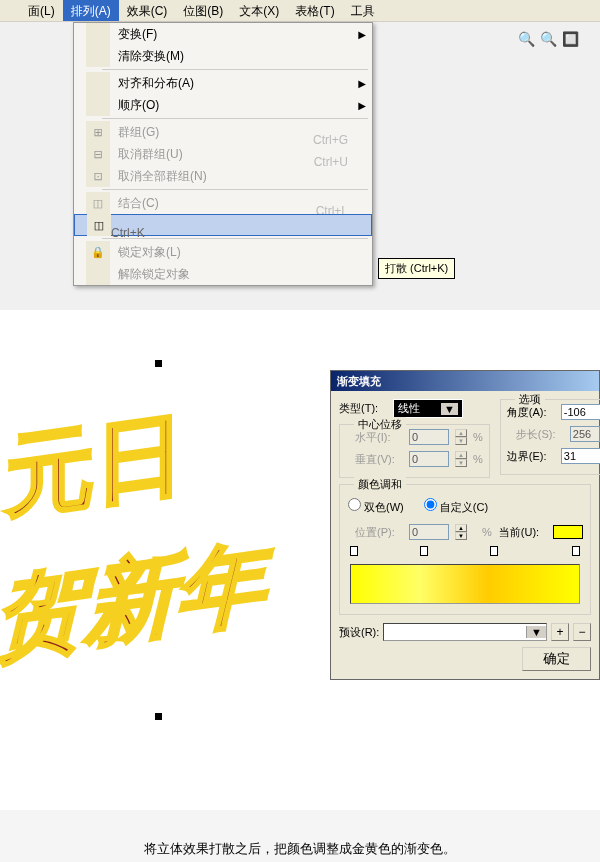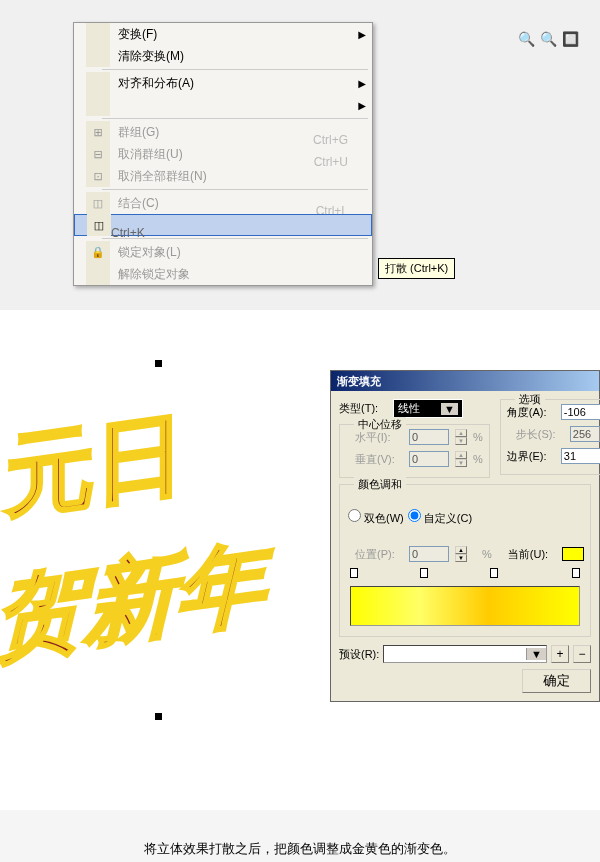--- a/index.html
+++ b/index.html
@@ -52,39 +52,48 @@
     .gradient-slider { position: relative; width: 230px; height: 12px; margin: 0 auto; }
     .slider-marker { position: absolute; width: 8px; height: 10px; background: #fff; border: 1px solid #000; }
     .preset-row { display: flex; align-items: center; gap: 4px; margin-top: 8px; }
     .preset-combo { flex: 1; height: 18px; border: 1px inset #999; background: white; display: flex; align-items: center; justify-content: flex-end; }
     .preset-combo .arrow { background: #d4d0c8; padding: 0 4px; border-left: 1px solid #999; }
     .small-btn { width: 18px; height: 18px; border: 1px outset #d4d0c8; background: #ece9d8; font-size: 12px; display: inline-flex; align-items: center; justify-content: center; }
     .ok-btn { padding: 2px 20px; border: 1px outset #d4d0c8; background: #ece9d8; margin-left: auto; display: block; margin-top: 6px; font-family: Liberation Serif, serif; }
     .spinner { display: inline-flex; flex-direction: column; }
     .spinner span { width: 12px; height: 8px; border: 1px outset #d4d0c8; background: #ece9d8; font-size: 6px; text-align: center; line-height: 6px; }
     .disabled-text { color: #999; margin-left: 9px; }
-    .radio-row { display: flex; gap: 4px; margin: 20px 2px; }
+    .radio-row { display: flex; gap: 20px; margin: 9px 2px; }
     .color-swatch { width: 30px; height: 14px; border: 1px solid #000; display: inline-block; }
     
     
     .caption { text-align: center; padding: 30px 0 40px; font-size: 13px; background: #f5f5f5; }
     
     .sel-handle { position: absolute; width: 7px; height: 7px; background: #000; }
   </style>
 </head>
 <body>
 
 <div class="top-section">
   <div class="toolbar-bg"></div>
   <div class="ruler-area">
     <span style="margin-left:20px">4350</span>
     <span style="margin-left:380px">4700</span>
   </div>
   <div class="canvas-area"></div>
 
+  <div class="menubar">
+    <div class="menubar-item">面(L)</div>
+    <div class="menubar-item active">排列(A)</div>
+    <div class="menubar-item">效果(C)</div>
+    <div class="menubar-item">位图(B)</div>
+    <div class="menubar-item">文本(X)</div>
+    <div class="menubar-item">表格(T)</div>
+    <div class="menubar-item">工具</div>
+  </div>
 
   <div class="toolbar-right">
     <span>🔍</span>
     <span>🔍</span>
     <span>🔲</span>
   </div>
 
   <div class="vanish-box">
     <span>灭点</span>
     <select><option></option></select>
@@ -101,20 +110,21 @@
       <div class="menu-label">清除变换(M)</div>
     </div>
     <div class="menu-separator"></div>
     <div class="menu-row">
       <div class="menu-icon"></div>
       <div class="menu-label">对齐和分布(A)</div>
       <div class="menu-arrow">▶</div>
     </div>
     <div class="menu-row">
       <div class="menu-icon"></div>
+      <div class="menu-label">顺序(O)</div>
       <div class="menu-arrow">▶</div>
     </div>
     <div class="menu-separator"></div>
     <div class="menu-row disabled">
       <div class="menu-icon">⊞</div>
       <div class="menu-label">群组(G)</div>
       <div class="menu-shortcut">Ctrl+G</div>
     </div>
     <div class="menu-row disabled">
       <div class="menu-icon">⊟</div>
@@ -221,21 +231,21 @@
           <label><input type="radio" name="blend" checked="" style=""> <span>自定义(C)</span></label>
         </div>
         <div class="form-row">
           <label class="disabled-text">位置(P):</label>
           <input type="text" disabled="" value="0" style="">
           <div class="spinner">
               <span>▲</span>
               <span>▼</span>
             </div>
           <span class="disabled-text">%</span>
-          <label style="margin-left:10px">当前(U):</label>
+          <label style="margin-left:1px">当前(U):</label>
           <span class="color-swatch" style="background:#ffff00"></span>
         </div>
         <div class="gradient-slider">
           <div class="slider-marker" style="left:0"></div>
           <div class="slider-marker" style="left:70px"></div>
           <div class="slider-marker" style="left:140px"></div>
           <div class="slider-marker" style="left:222px"></div>
         </div>
         <div class="gradient-preview"></div>
       </div>

